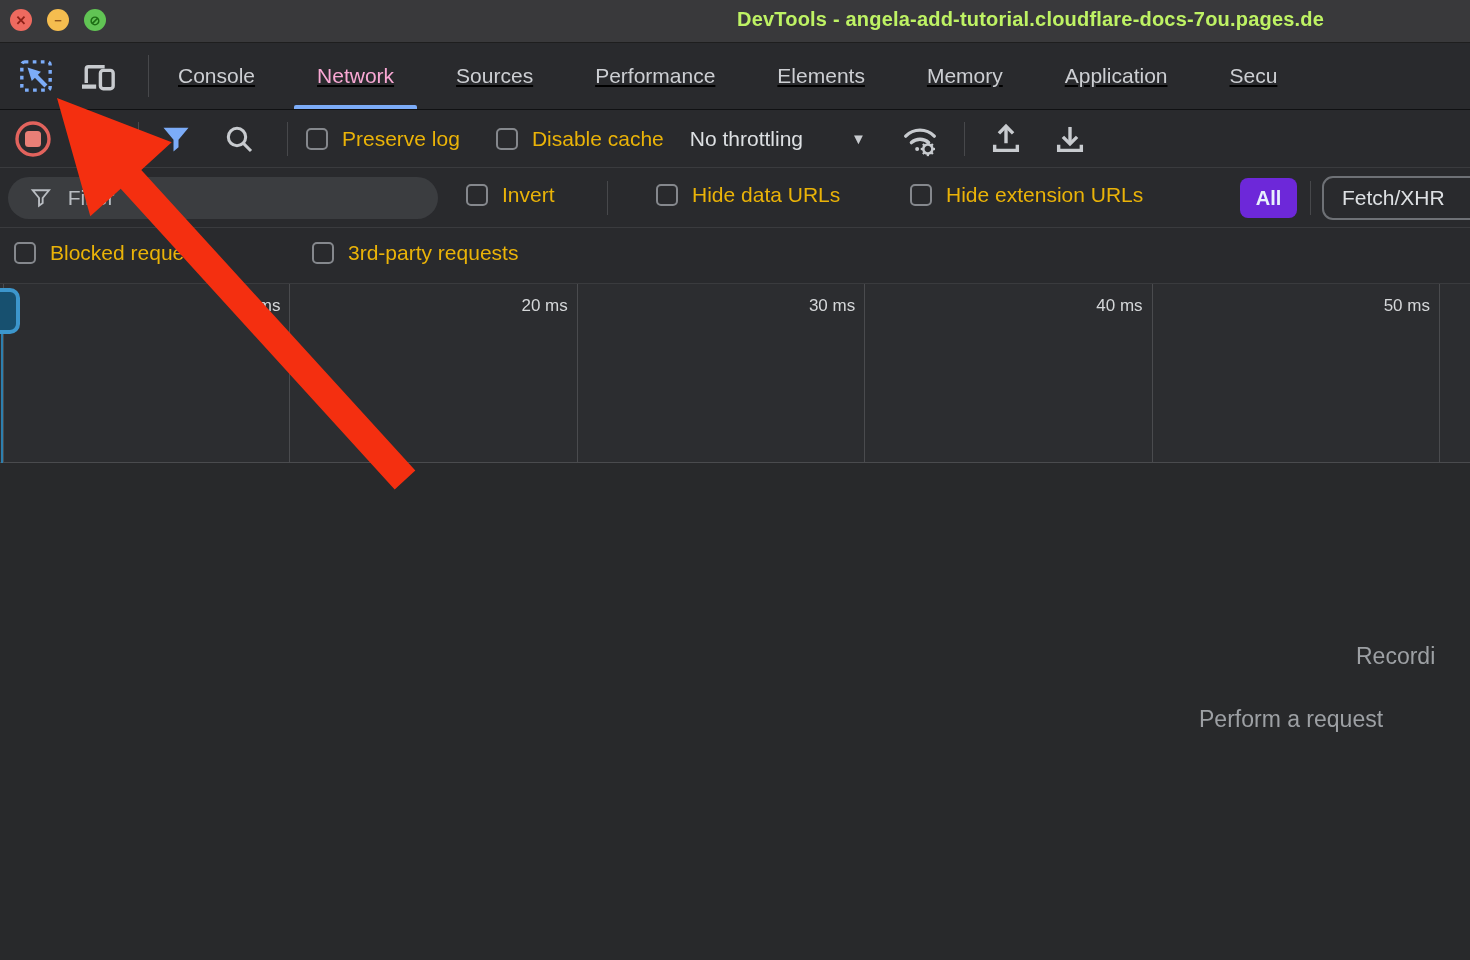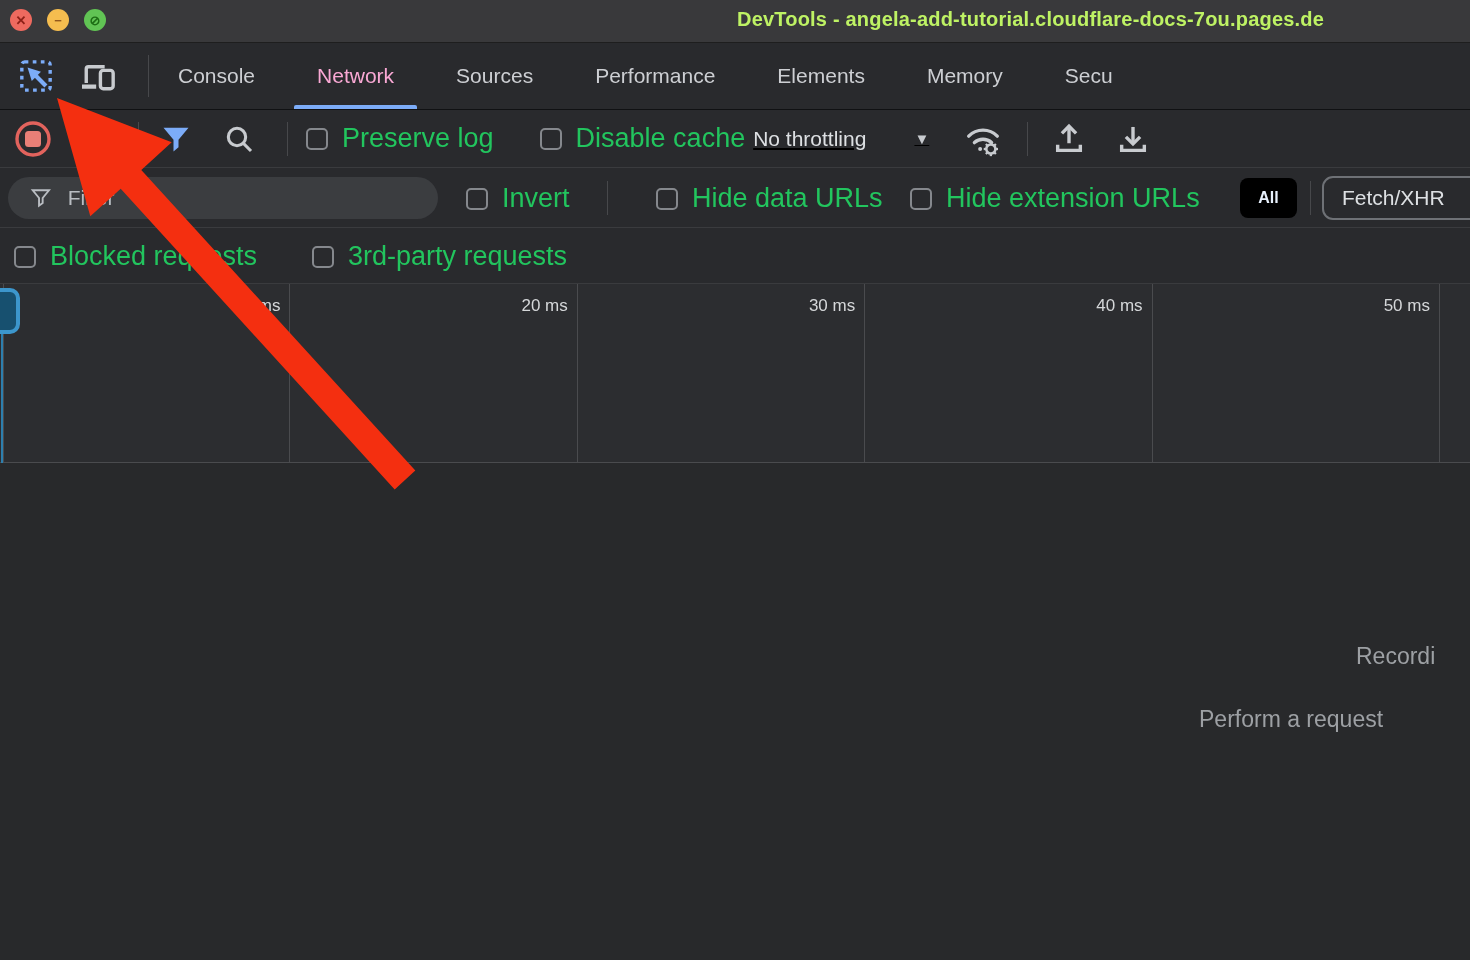--- a/index.html
+++ b/index.html
@@ -16,52 +16,52 @@
         font-size:13px; font-weight:bold; line-height:1; }
   #win-title { position:absolute; left:737px; top:8px; white-space:nowrap;
                color:#bef264; font-size:20px; font-weight:700; letter-spacing:.2px; }
 
   
   #tabbar { position:absolute; left:0; top:43px; width:1470px; height:67px;
             background:#292a2d; border-bottom:1px solid #101113; }
   .tabbar-inner { position:absolute; left:0; top:0; height:100%; display:flex; align-items:center; }
   .tb-icon { display:flex; align-items:center; justify-content:center; cursor:pointer; }
   .vsep { width:1px; height:42px; background:#47484b; }
-  .tabs { display:flex; height:100%; align-items:stretch; margin-left:36px; }
+  .tabs { display:flex; height:100%; align-items:stretch; margin-left:36px;text-decoration:underline; }
   .tab { display:flex; align-items:center; padding:0 31px; color:#cdcfd3;
          font-size:21px; position:relative; cursor:pointer; white-space:nowrap; }
   .tab.active { color:#f9a8d4; }
   .tab.active::after { content:""; position:absolute; left:8px; right:8px; bottom:0;
                        height:4px; background:#7cacf8; border-radius:2px 2px 0 0; }
 
   
   #nettoolbar { position:absolute; left:0; top:110px; width:1470px; height:58px;
                 background:#292a2d; border-bottom:1px solid #3a3b3e;
                 display:flex; align-items:center; }
   .icon-btn { display:flex; align-items:center; justify-content:center; cursor:pointer; }
   .check-item { display:flex; align-items:center; gap:14px; cursor:pointer; }
   .checkbox { width:22px; height:22px; border:2px solid #85888d; border-radius:5px;
               background:transparent; flex:0 0 auto; }
-  .check-label { color:#22c55e; font-size:27px; white-space:nowrap; }
+  .check-label { color:#eab308; font-size:21px; white-space:nowrap; }
   .throttle { display:flex; align-items:center; cursor:pointer; }
   .throttle-label { color:#dde0e3; font-size:21px; white-space:nowrap; }
   .dd-arrow { color:#c8cbcf; font-size:15px; margin-left:48px; }
 
   
   #filterrow { position:absolute; left:0; top:168px; width:1470px; height:60px;
                background:#292a2d; border-bottom:1px solid #3a3b3e; }
   #filter-pill { position:absolute; left:8px; top:9px; width:430px; height:42px;
                  background:#3b3d40; border-radius:21px; display:flex; align-items:center;
                  padding:0 14px 0 22px; }
   #filter-input { background:transparent; border:none; outline:none; color:#dde0e3;
                   font-size:21px; width:100%; margin-left:16px;
                   font-family:"Liberation Sans", sans-serif; }
   #filter-input::placeholder { color:#b9bdc2; }
   .chip-all { position:absolute; left:1240px; top:10px; height:40px; min-width:57px;
-              background:#000000; color:#e8f1fd; font-size:16px; font-weight:700;
+              background:#6d28d9; color:#e8f1fd; font-size:20px; font-weight:700;
               border:none; border-radius:8px; cursor:pointer; padding:0 12px;
               font-family:"Liberation Sans", sans-serif; }
   .chip-fetch { position:absolute; left:1322px; top:8px; height:44px; width:170px;
                 background:transparent; color:#dde0e3; font-size:21px;
                 border:2px solid #6e7176; border-radius:11px; cursor:pointer;
                 padding:0 18px; white-space:nowrap; text-align:left;
                 font-family:"Liberation Sans", sans-serif; }
 
   
   #filterrow2 { position:absolute; left:0; top:228px; width:1470px; height:56px;
@@ -119,20 +119,21 @@
       </span>
       <span class="vsep" style="margin-left:22px;"></span>
     </div>
     <div class="tabs" style="margin-left:147px;">
       <div class="tab">Console</div>
       <div class="tab active">Network</div>
       <div class="tab">Sources</div>
       <div class="tab">Performance</div>
       <div class="tab">Elements</div>
       <div class="tab">Memory</div>
+      <div class="tab">Application</div>
       <div class="tab">Secu</div>
     </div>
   </div>
 
   <div id="nettoolbar">
     <span class="icon-btn" style="margin-left:14px;">
       <svg width="38" height="38" viewBox="0 0 38 38">
         <circle cx="19" cy="19" r="16" fill="none" stroke="#e2635d" stroke-width="3.4"></circle>
         <rect x="11" y="11" width="16" height="16" rx="3.5" fill="#e97f77"></rect>
       </svg>
@@ -153,25 +154,25 @@
       <svg width="32" height="32" viewBox="0 0 24 24">
         <circle cx="10.5" cy="10.5" r="6.5" fill="none" stroke="#c8cbcf" stroke-width="2.3"></circle>
         <line x1="15.5" y1="15.5" x2="21" y2="21" stroke="#c8cbcf" stroke-width="2.3"></line>
       </svg>
     </span>
     <span class="vsep" style="height:34px; margin-left:32px;"></span>
     <span class="check-item" style="margin-left:18px;">
       <span class="checkbox"></span>
       <span class="check-label">Preserve log</span>
     </span>
-    <span class="check-item" style="margin-left:46px;">
+    <span class="check-item" style="margin-left:36px;">
       <span class="checkbox"></span>
       <span class="check-label">Disable cache</span>
     </span>
-    <span class="throttle" style="margin-left:8px;text-decoration:underline;">
+    <span class="throttle" style="margin-left:26px;">
       <span class="throttle-label">No throttling</span>
       <span class="dd-arrow">▼</span>
     </span>
     <span class="icon-btn" style="margin-left:34px;">
       <svg width="40" height="36" viewBox="0 0 28 24">
         <path d="M4 10 a14 14 0 0 1 20 0" fill="none" stroke="#c8cbcf" stroke-width="2.4" stroke-linecap="round"></path>
         <path d="M8 14.5 a9 9 0 0 1 12 0" fill="none" stroke="#c8cbcf" stroke-width="2.4" stroke-linecap="round"></path>
         <circle cx="12" cy="19" r="1.4" fill="#c8cbcf"></circle>
         <g transform="translate(19.5,19)">
           <circle r="3.2" fill="none" stroke="#c8cbcf" stroke-width="1.8"></circle>

